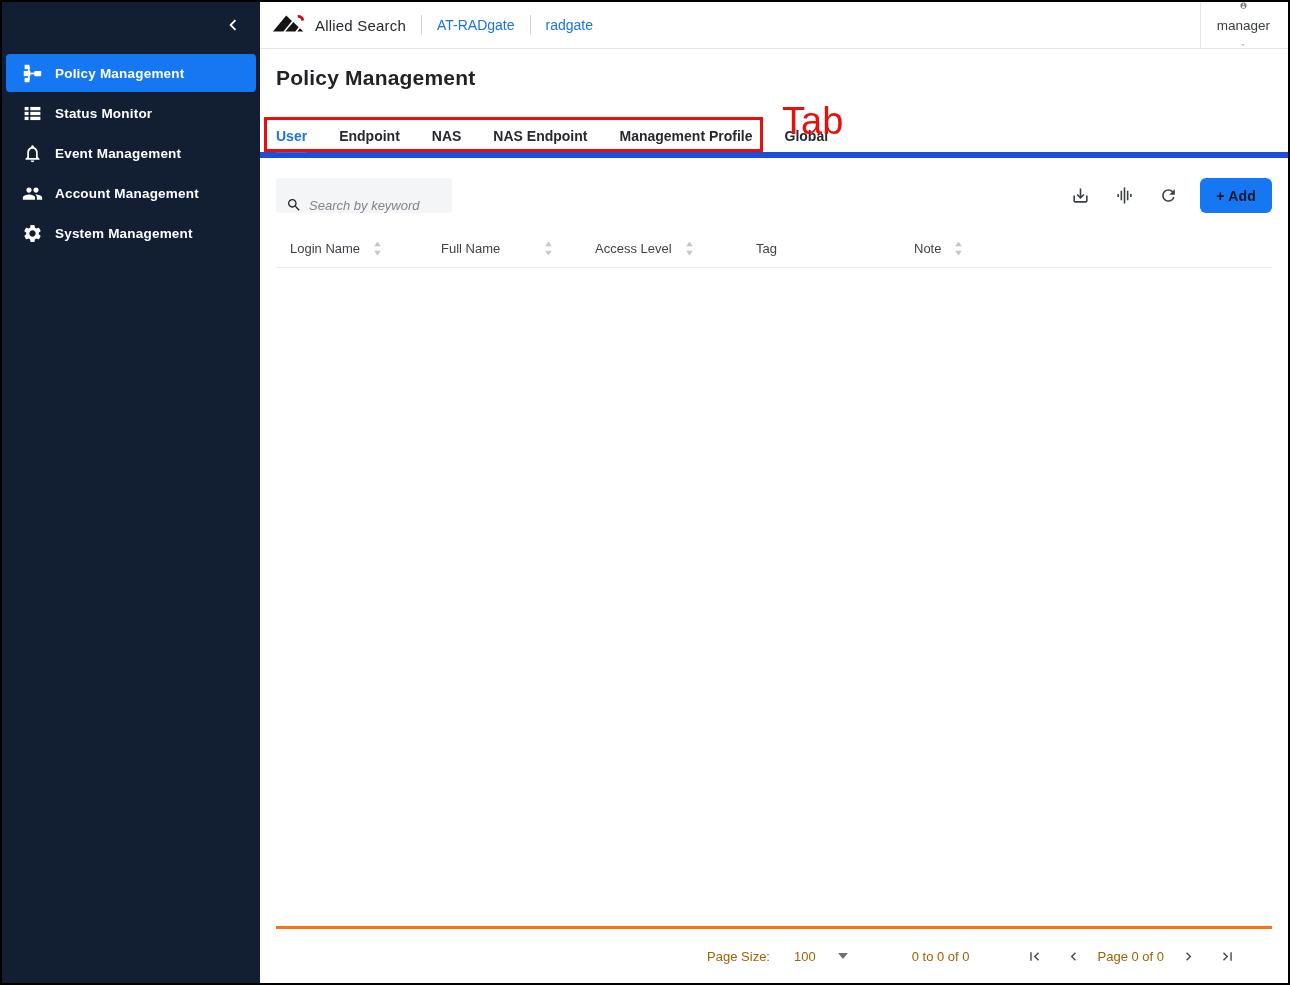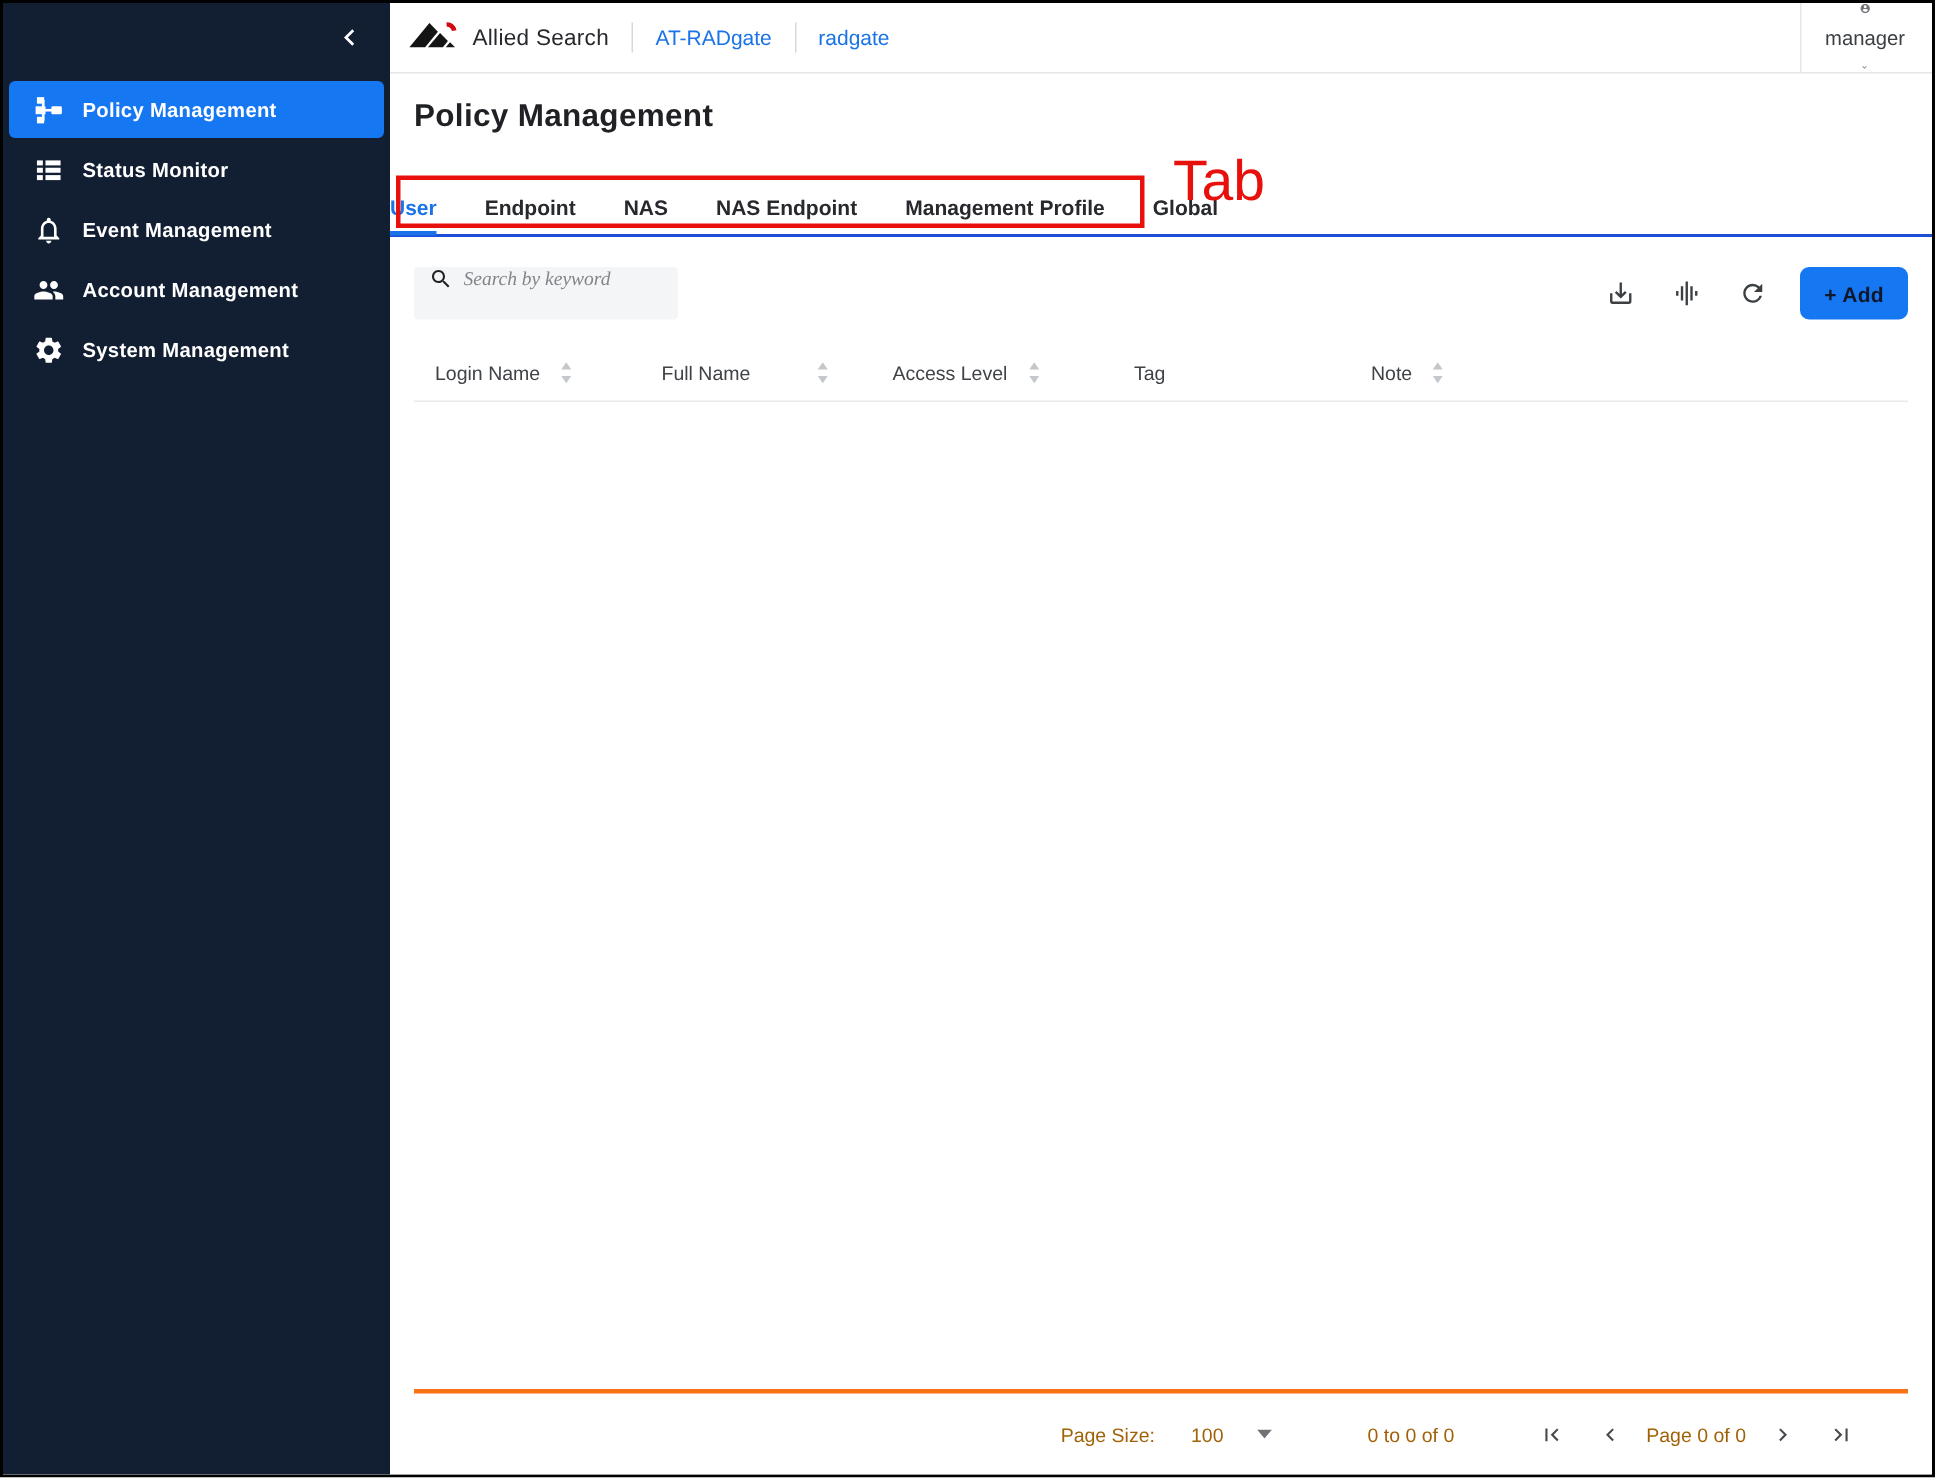--- a/index.html
+++ b/index.html
@@ -31,27 +31,27 @@
   .tb-link { color: #1a73e8; font-size: 14px; text-decoration: none; cursor: pointer; }
   .user-box { margin-left: auto; height: 100%; border-left: 1px solid #e4e6e9; display: flex; align-items: center; padding: 0 18px 0 16px; gap: 9px; cursor: pointer; flex-direction: column; }
   .user-box svg.avatar { width: 21px; height: 21px; fill: #6f7377; }
   .user-name { font-size: 13.5px; color: #3c4043; }
   .user-box svg.caret { width: 16px; height: 16px; fill: #5f6368; }
 
   
   .content { flex: 1; display: flex; flex-direction: column; min-height: 0; }
   .page-title { margin: 17px 16px 0; font-size: 21px; font-weight: bold; color: #1f2124; letter-spacing: .2px; }
 
-  .tabbar { margin-top: 29px; height: 39px; flex-shrink: 0; border-bottom: 2px solid #1d4ed8; display: flex; }
+  .tabbar { margin-top: 29px; height: 39px; flex-shrink: 0; padding-left: 16px; border-bottom: 6px solid #1d4ed8; display: flex; }
   .tab { margin-right: 32px; display: flex; align-items: center; font-size: 14px; font-weight: bold; color: #27292d; position: relative; cursor: pointer; white-space: nowrap; }
   .tab.active { color: #1a73e8; }
   .tab.active::after { content: ""; position: absolute; left: 0; right: 0; bottom: -1px; height: 3px; background: #1a73e8; }
 
   .toolbar { margin: 20px 16px 0; height: 35px; flex-shrink: 0; display: flex; align-items: center; }
-  .search-box { width: 176px; height: 35px; background: #f4f5f7; border-radius: 3px; display: flex; align-items: flex-start; padding-left: 10px; font-family: Liberation Serif, serif; }
+  .search-box { width: 176px; height: 35px; background: #f4f5f7; border-radius: 3px; display: flex; align-items: flex-end; padding-left: 10px; }
   .search-box svg { width: 16px; height: 16px; fill: #202124; flex-shrink: 0; }
   .search-input { border: none; background: transparent; outline: none; margin-left: 7px; width: 138px; font-family: inherit; font-size: 13px; font-style: italic; color: #5f6368; }
   .search-input::placeholder { color: #80868b; opacity: 1; }
   .actions { margin-left: auto; display: flex; align-items: center; }
   .icon-btn { width: 20px; height: 20px; margin-left: 24px; background: none; border: none; padding: 0; cursor: pointer; display: flex; align-items: center; justify-content: center; }
   .icon-btn svg { width: 19px; height: 19px; fill: #3c4043; }
   .add-btn { margin-left: 22px; height: 35px; padding: 17px 16px; background: #1677f3; border: none; border-radius: 6px; color: #0f172a; font-family: inherit; font-size: 14px; font-weight: bold; cursor: pointer; display: flex; align-items: center; letter-spacing: .2px; }
 
   .thead { margin: 16px 16px 0; height: 39px; flex-shrink: 0; border-bottom: 1px solid #e7e9ec; display: flex; align-items: center; }
   .th { display: flex; align-items: center; padding-left: 14px; font-size: 13px; font-weight: normal; color: #3f4246; cursor: pointer; }

